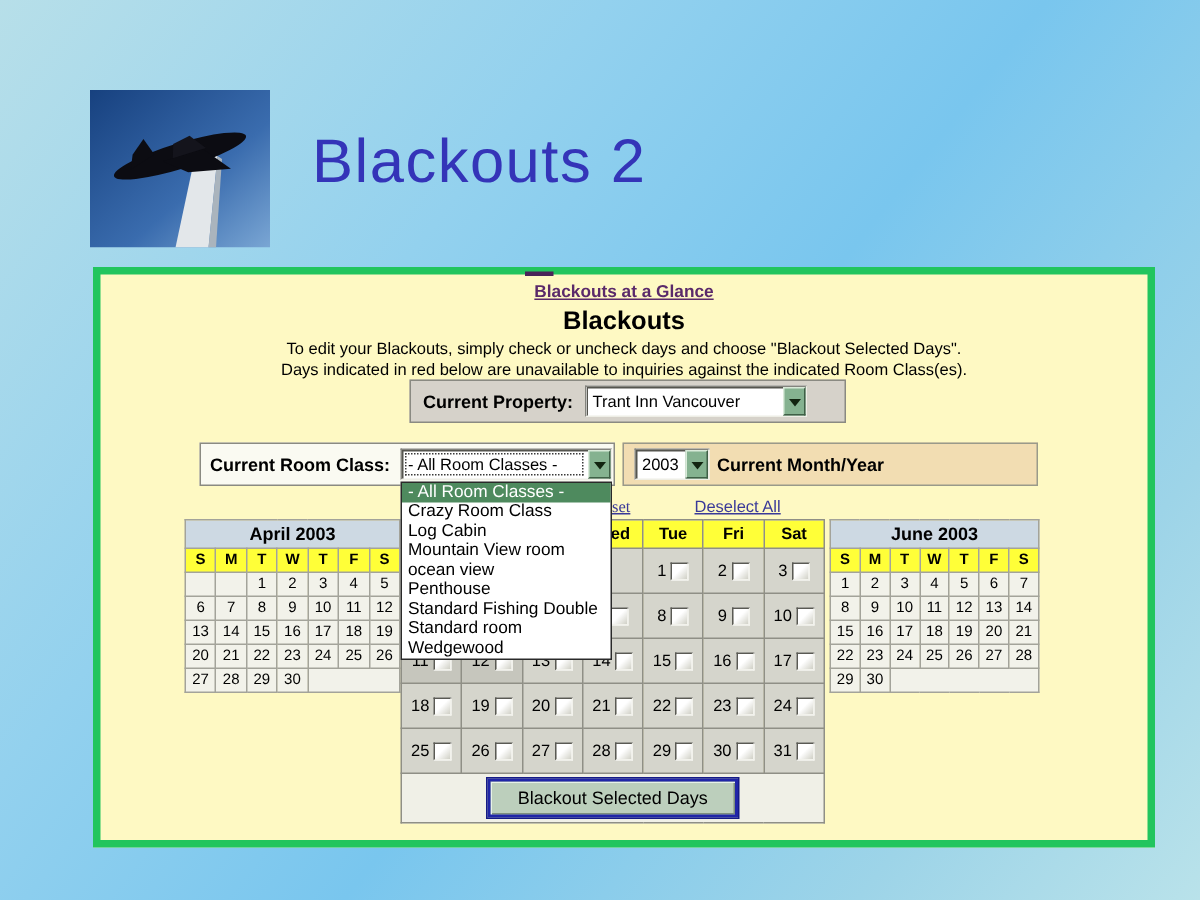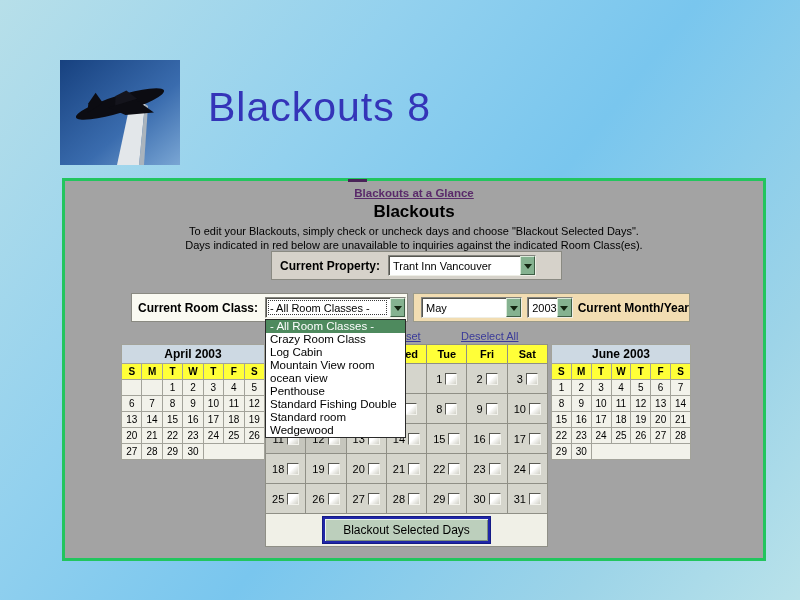--- a/index.html
+++ b/index.html
@@ -6,21 +6,21 @@
   body{
     width:800px;height:600px;position:relative;overflow:hidden;
     font-family:"Liberation Sans",sans-serif;
     background:linear-gradient(128deg,#b7dfe9 0%,#93d1ee 32%,#79c6ee 55%,#9dd4e8 82%,#b9e2ea 100%);
   }
   
   .photo{position:absolute;left:60px;top:60px;width:120px;height:105px;}
   .slide-title{position:absolute;left:208px;top:84px;font-size:41px;color:#3434b8;letter-spacing:1px;}
   
   .panel{position:absolute;left:62px;top:178px;width:698px;height:377px;
-    background:#a3a3a3;border:3px solid #22c55e;font-size:11px;color:#000;}
+    background:#fef9c3;border:5px solid #22c55e;font-size:11px;color:#000;}
   .link-remnant{position:absolute;left:283px;top:-2px;width:19px;height:3px;background:#4a2458;}
   .glance{position:absolute;left:0;top:6px;width:100%;text-align:center;}
   .glance a{color:#5a2a6a;font-weight:bold;text-decoration:underline;font-size:11.5px;cursor:pointer;}
   .heading{position:absolute;left:0;top:21px;width:100%;text-align:center;font-size:17px;font-weight:bold;}
   .instr{position:absolute;left:0;top:44px;width:100%;text-align:center;line-height:13.5px;font-size:11px;}
   
   .prop-box{position:absolute;left:206px;top:70px;width:281px;height:27px;background:#d6d2ca;
     border:1px solid #8a8a82;display:flex;align-items:center;padding-left:8px;box-sizing:content-box;}
   .bold-label{font-weight:bold;font-size:12px;white-space:nowrap;}
   .rc-box{position:absolute;left:66px;top:112px;width:277px;height:29px;background:#fafaf2;
@@ -40,21 +40,21 @@
   .focus-dots{position:absolute;left:2px;top:2px;right:18px;bottom:2px;border:1px dotted #3a3a3a;pointer-events:none;}
   .month-sel{width:125px;}
   .year-sel{width:50px;}
   
   .rc-list{position:absolute;left:200px;top:138px;width:141px;background:#fff;border:1px solid #2a2a2a;
     z-index:20;font-size:11.5px;box-sizing:border-box;}
   .rc-list .item{height:13px;line-height:13px;padding-left:4px;white-space:nowrap;overflow:hidden;cursor:pointer;}
   .rc-list .item.sel-item{background:#4e8a5e;color:#fff;}
   
   .mini-link{position:absolute;top:149px;font-size:11px;color:#3a3a99;text-decoration:underline;cursor:pointer;}
-  .lnk-set{left:341px;}
+  .lnk-set{left:341px;font-family:Liberation Serif, serif;}
   .lnk-deselect{left:396px;}
   
   .cal-wrap{position:absolute;top:163px;}
   .apr{left:56px;width:144px;}
   .may{left:200px;width:283px;}
   .jun{left:486px;width:140px;}
   table.cal{border-collapse:collapse;width:100%;table-layout:fixed;}
   table.mini{border:1px solid #666660;}
   table.mini th,table.mini td{border:1px solid #a3a39a;text-align:center;padding:0;}
   table.mini .cal-title{background:#cdd9e3;height:18px;font-size:12px;font-weight:bold;}
@@ -92,21 +92,21 @@
     <polygon points="79,105 85,44 88,46 84,105" fill="#aab4bd"></polygon>
     <g transform="rotate(-17 60 44)">
       <ellipse cx="60" cy="44" rx="46" ry="8.5" fill="#0c0c12"></ellipse>
       <polygon points="48,44 76,44 90,62 62,56" fill="#0c0c12"></polygon>
       <polygon points="55,44 78,44 70,33 58,35" fill="#14141c"></polygon>
       <polygon points="26,43 44,38 40,26 30,34" fill="#0c0c12"></polygon>
     </g>
   </svg>
 </div>
 
-<div class="slide-title">Blackouts 8</div>
+<div class="slide-title">Blackouts 2</div>
 
 <div class="panel">
 
   <div class="link-remnant"></div>
 
   <div class="glance">
     <a>Blackouts at a Glance</a>
   </div>
 
   <div class="heading">Blackouts</div>
@@ -140,24 +140,20 @@
       <div class="item">Log Cabin</div>
       <div class="item">Mountain View room</div>
       <div class="item">ocean view</div>
       <div class="item">Penthouse</div>
       <div class="item">Standard Fishing Double</div>
       <div class="item">Standard room</div>
       <div class="item">Wedgewood</div>
     </div>
 
   <div class="my-box">
-    <div class="sel month-sel">
-      <span>May</span>
-      <span class="arr"></span>
-    </div>
     <div class="sel year-sel">
       <span>2003</span>
       <span class="arr"></span>
     </div>
     <span class="bold-label">Current Month/Year</span>
   </div>
 
   <a class="mini-link lnk-set">set</a>
   <a class="mini-link lnk-deselect">Deselect All</a>
 

